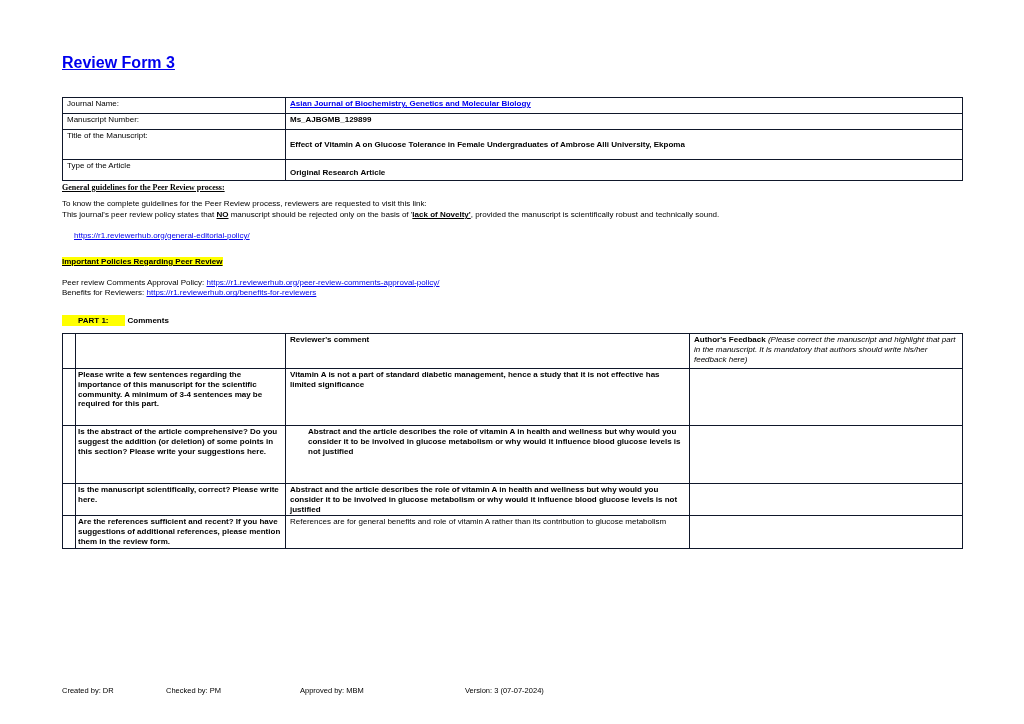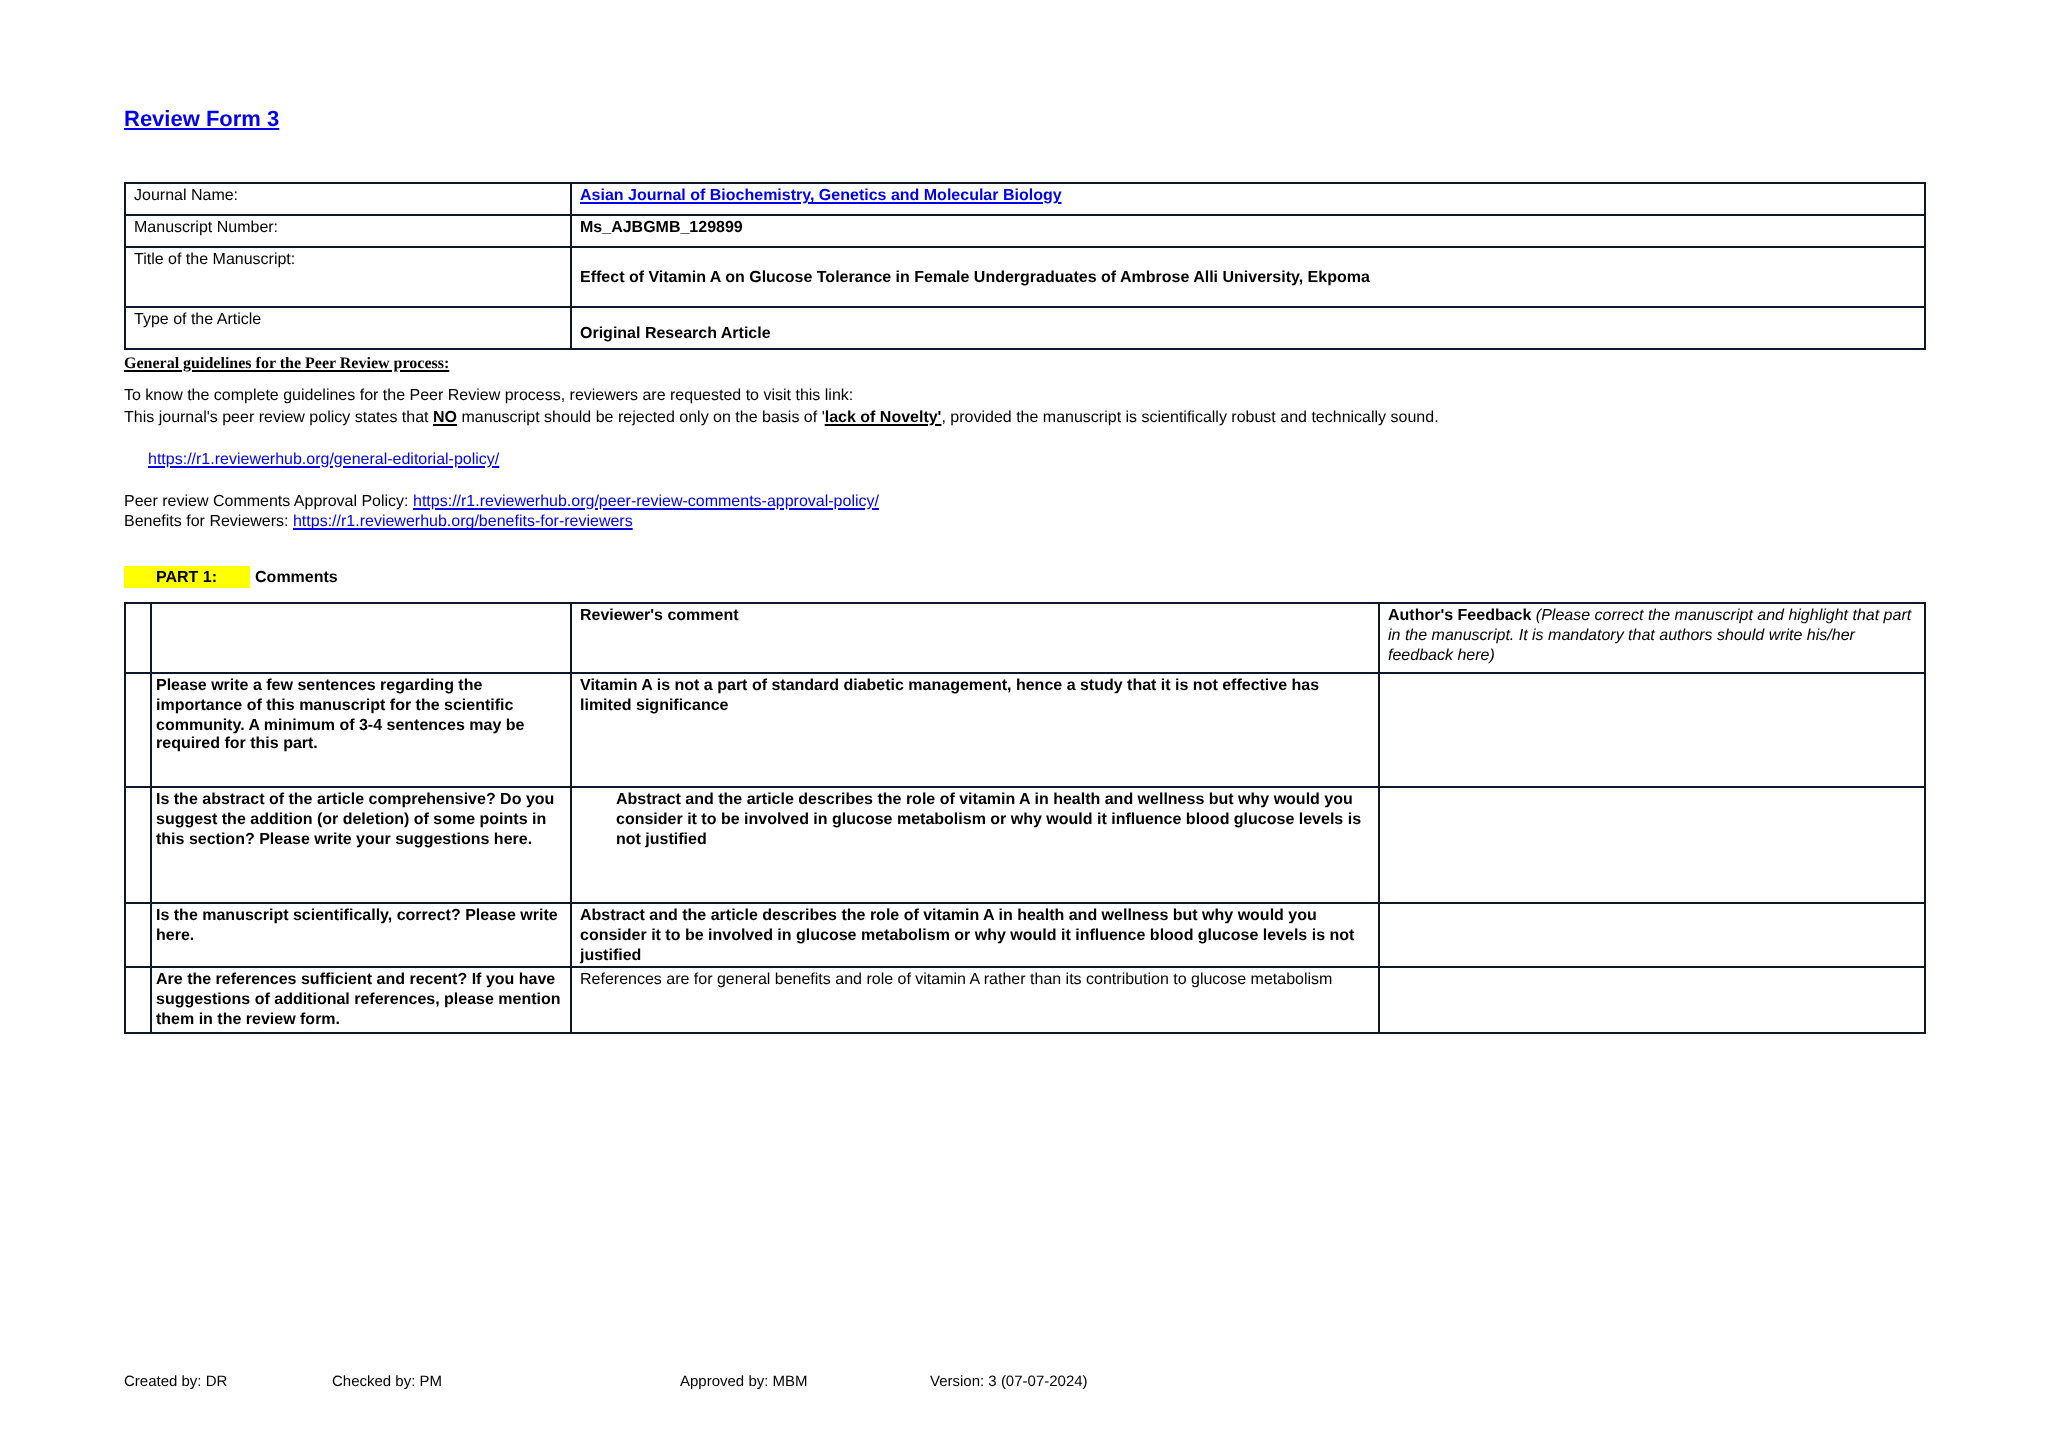--- a/index.html
+++ b/index.html
@@ -3,21 +3,21 @@
 <meta charset="utf-8">
 <style>
   html,body{margin:0;padding:0;}
   body{
     width:1024px;height:724px;background:#ffffff;color:#000;
     font-family:"Liberation Sans","DejaVu Sans",sans-serif;font-size:8px;
     position:relative;overflow:hidden;
   }
   .content{position:absolute;left:62px;top:54px;width:900px;}
   .doc-title{
-    color:#0000EE;font-weight:bold;font-size:11px;text-decoration:underline;
+    color:#0000EE;font-weight:bold;font-size:16px;text-decoration:underline;
     margin-bottom:25px;
   }
   a{color:#0000EE;text-decoration:underline;}
   table{border-collapse:collapse;width:900px;table-layout:fixed;}
   td{
     border:1px solid #0f172a;vertical-align:top;padding:1px 4px;
     font-size:8px;line-height:1.25;word-wrap:break-word;
   }
   .header-table td.h-label{font-weight:normal;}
   .header-table td.h-value{font-weight:bold;}
@@ -52,21 +52,21 @@
   .comments-table tr.row2 td{height:55px;}
   .comments-table tr.row3 td{height:29px;}
   .comments-table tr.row4 td{height:30px;}
   .hdr-col2{font-weight:bold;}
   .fb-title{font-weight:bold;}
   .fb-note{font-style:italic;}
   .footer{position:absolute;top:686px;left:0;width:1024px;font-size:7.5px;}
   .footer span{position:absolute;white-space:nowrap;}
   .f-created{left:62px;}
   .f-checked{left:166px;}
-  .f-approved{left:300px;margin-left:40px;}
+  .f-approved{left:300px;}
   .f-version{left:465px;}
 </style>
 </head>
 <body>
 
 <div class="content">
 
   <div class="doc-title">Review Form 3</div>
 
   <table class="header-table">
@@ -98,20 +98,23 @@
 
   <div class="para">
     <div>To know the complete guidelines for the Peer Review process, reviewers are requested to visit this link:</div>
     <div><span>This journal's peer review policy states that </span><span class="bu">NO</span><span> manuscript should be rejected only on the basis of '</span><span class="bu">lack of Novelty'</span><span>, provided the manuscript is scientifically robust and technically sound.</span></div>
   </div>
 
   <div class="link-line">
     <a href="#">https://r1.reviewerhub.org/general-editorial-policy/</a>
   </div>
 
+  <div>
+    <span class="policies-heading hl">Important Policies Regarding Peer Review</span>
+  </div>
 
   <div class="policy-lines">
     <div><span>Peer review Comments Approval Policy: </span><a href="#">https://r1.reviewerhub.org/peer-review-comments-approval-policy/</a></div>
     <div><span>Benefits for Reviewers: </span><a href="#">https://r1.reviewerhub.org/benefits-for-reviewers</a></div>
   </div>
 
   <div class="part1-line">
     <span class="part1-label hl">PART 1:</span><span class="part1-suffix">Comments</span>
   </div>
 

